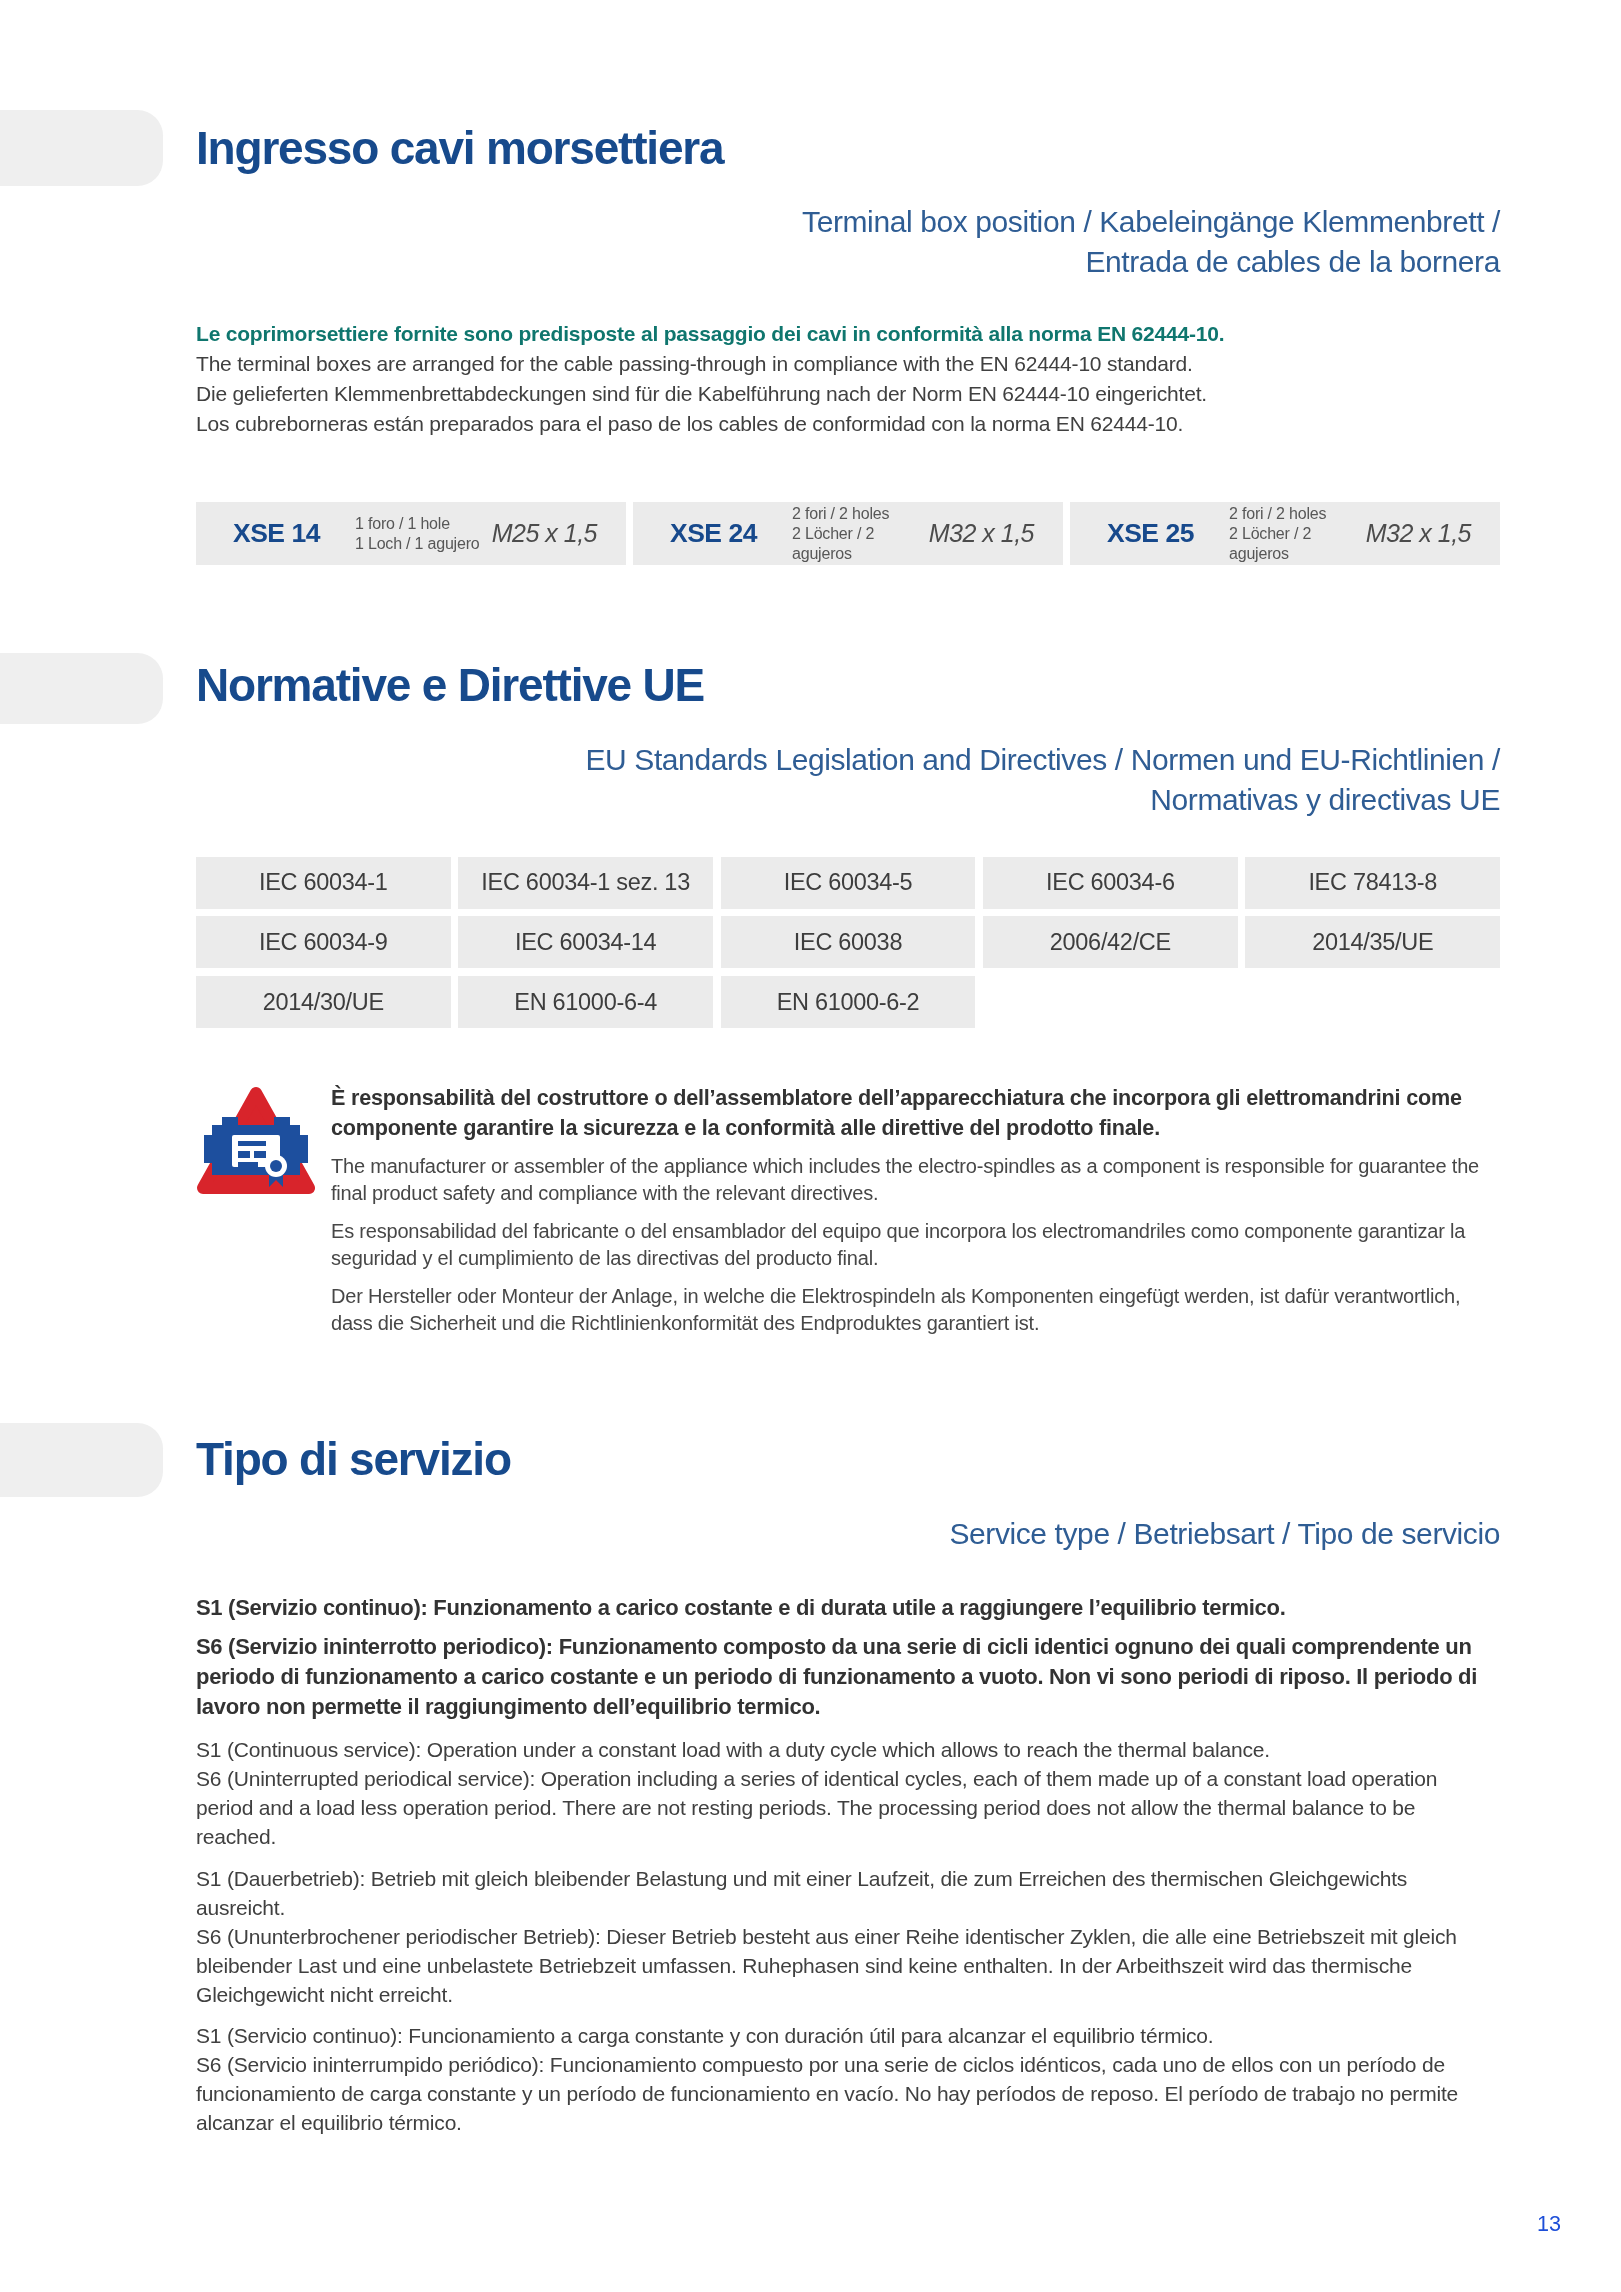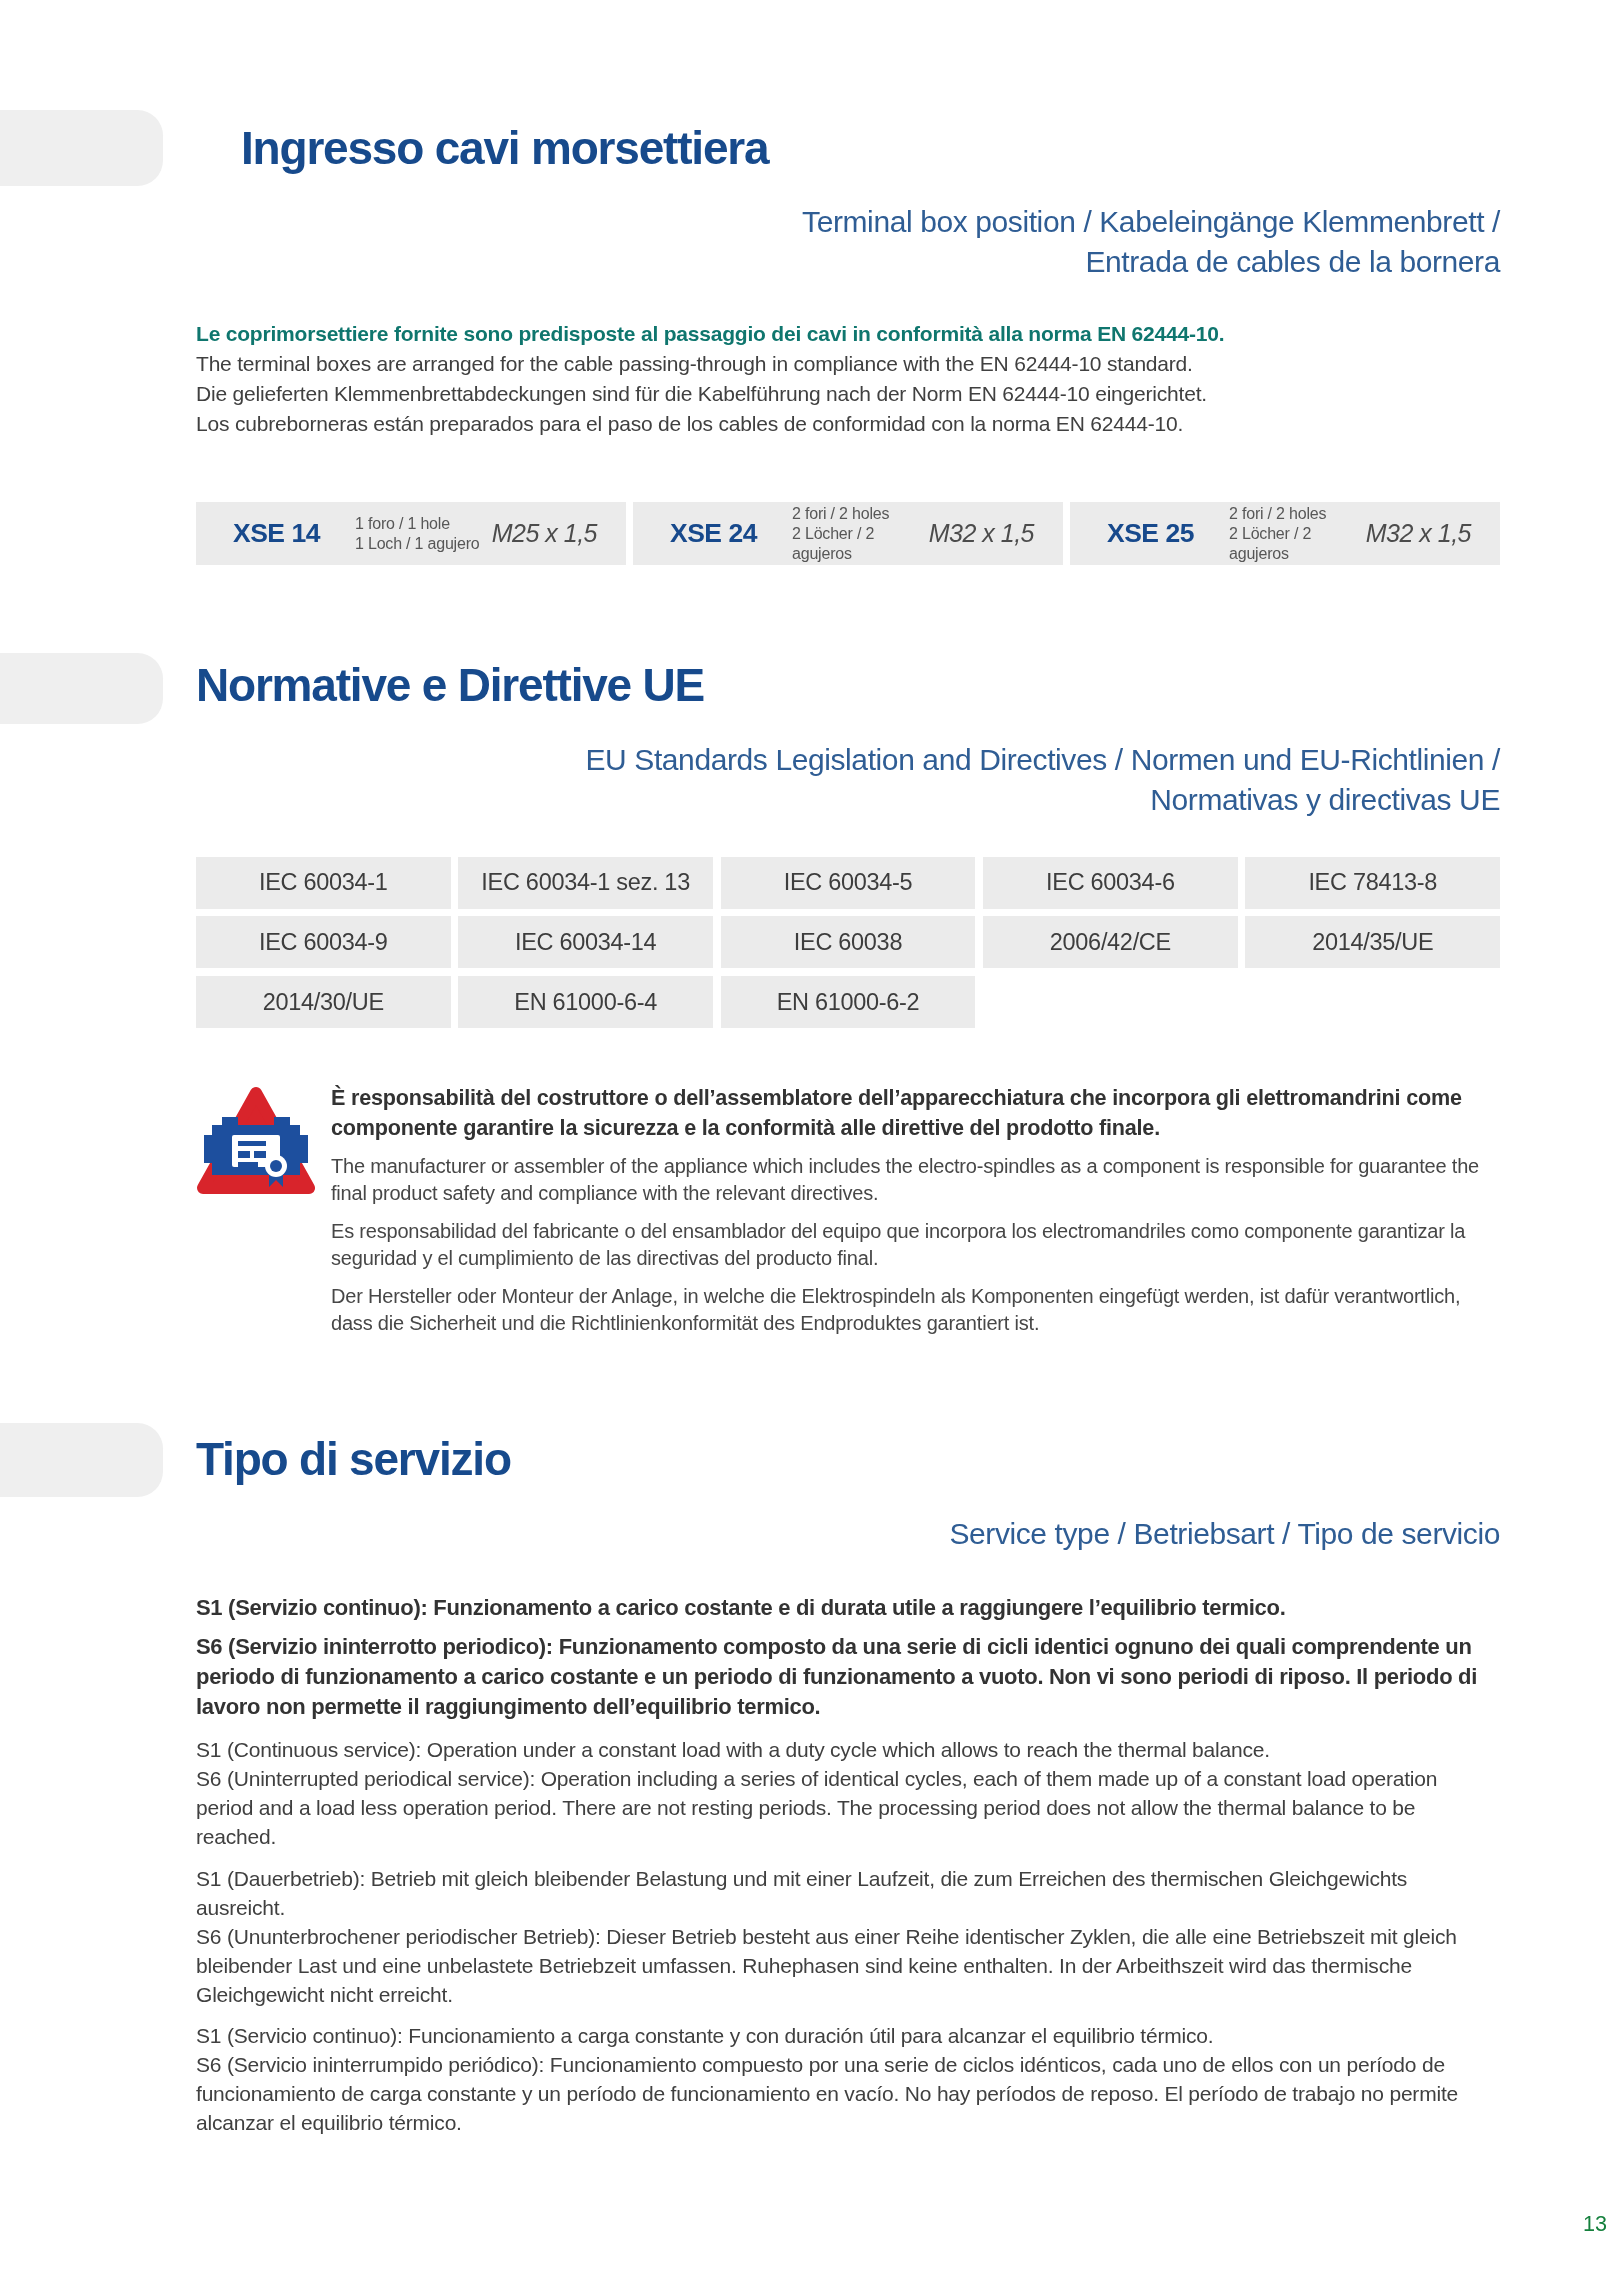--- a/index.html
+++ b/index.html
@@ -12,21 +12,21 @@
   .side-tab { position:absolute; left:0; width:163px; background:#efefef; border-radius:0 25.5px 25.5px 0; }
   .tab1 { top:110px; height:76px; }
   .tab2 { top:653px; height:71px; }
   .tab3 { top:1423px; height:74px; }
 
   .content { position:absolute; left:196px; top:0; width:1304px; }
 
   h1.sec-title { color:#174a8c; font-size:46px; font-weight:bold; letter-spacing:-1.2px; line-height:1.15; }
   .sec-subtitle { color:#2f5d94; font-size:30px; line-height:40px; letter-spacing:-0.4px; font-weight:normal;text-align:right; }
 
-  .t1 { margin-top:122px;margin-left:45px; }
+  .t1 { margin-top:122px; }
   .sub1 { margin-top:27.4px; }
 
   .intro { margin-top:37px; }
   .intro p { font-size:21px; color:#404040; line-height:30px; letter-spacing:-0.2px; }
   .intro p.bold-it { font-weight:bold; color:#0f766e; }
 
   .models-row { margin-top:63px; display:flex; gap:7px; }
   .model-cell { flex:1; background:#ebebeb; height:63px; display:flex; align-items:center; }
   .model-name { color:#17498c; font-weight:bold; font-size:26.5px; margin-left:37px; width:122px; letter-spacing:-0.5px; flex:none; }
   .model-holes { font-size:16px; color:#575757; line-height:19.6px; flex:1; letter-spacing:-0.2px; }
@@ -49,21 +49,21 @@
   .t3 { margin-top:96px; }
   .sub3 { margin-top:29px; }
 
   .service-text { margin-top:39px; }
   .svc-block { margin-bottom:12.7px; }
   .svc-block:last-child { margin-bottom:0; }
   .svc-it p { font-size:22px; font-weight:bold; color:#333333; line-height:30px; letter-spacing:-0.3px; }
   .svc-it p.s1 { margin-bottom:8.8px; }
   .svc-reg p { font-size:21px; color:#404040; line-height:29px; letter-spacing:-0.2px; }
 
-  .page-number { position:absolute; top:2211px; left:1537px; color:#15803d; font-size:21.6px; font-weight:normal;margin-left:46px; }
+  .page-number { position:absolute; top:2211px; left:1537px; color:#1d4ed8; font-size:21.6px; font-weight:normal; }
 </style>
 </head>
 <body>
 
 <div class="page">
 
   <div class="side-tab tab1"></div>
   <div class="side-tab tab2"></div>
   <div class="side-tab tab3"></div>
 

